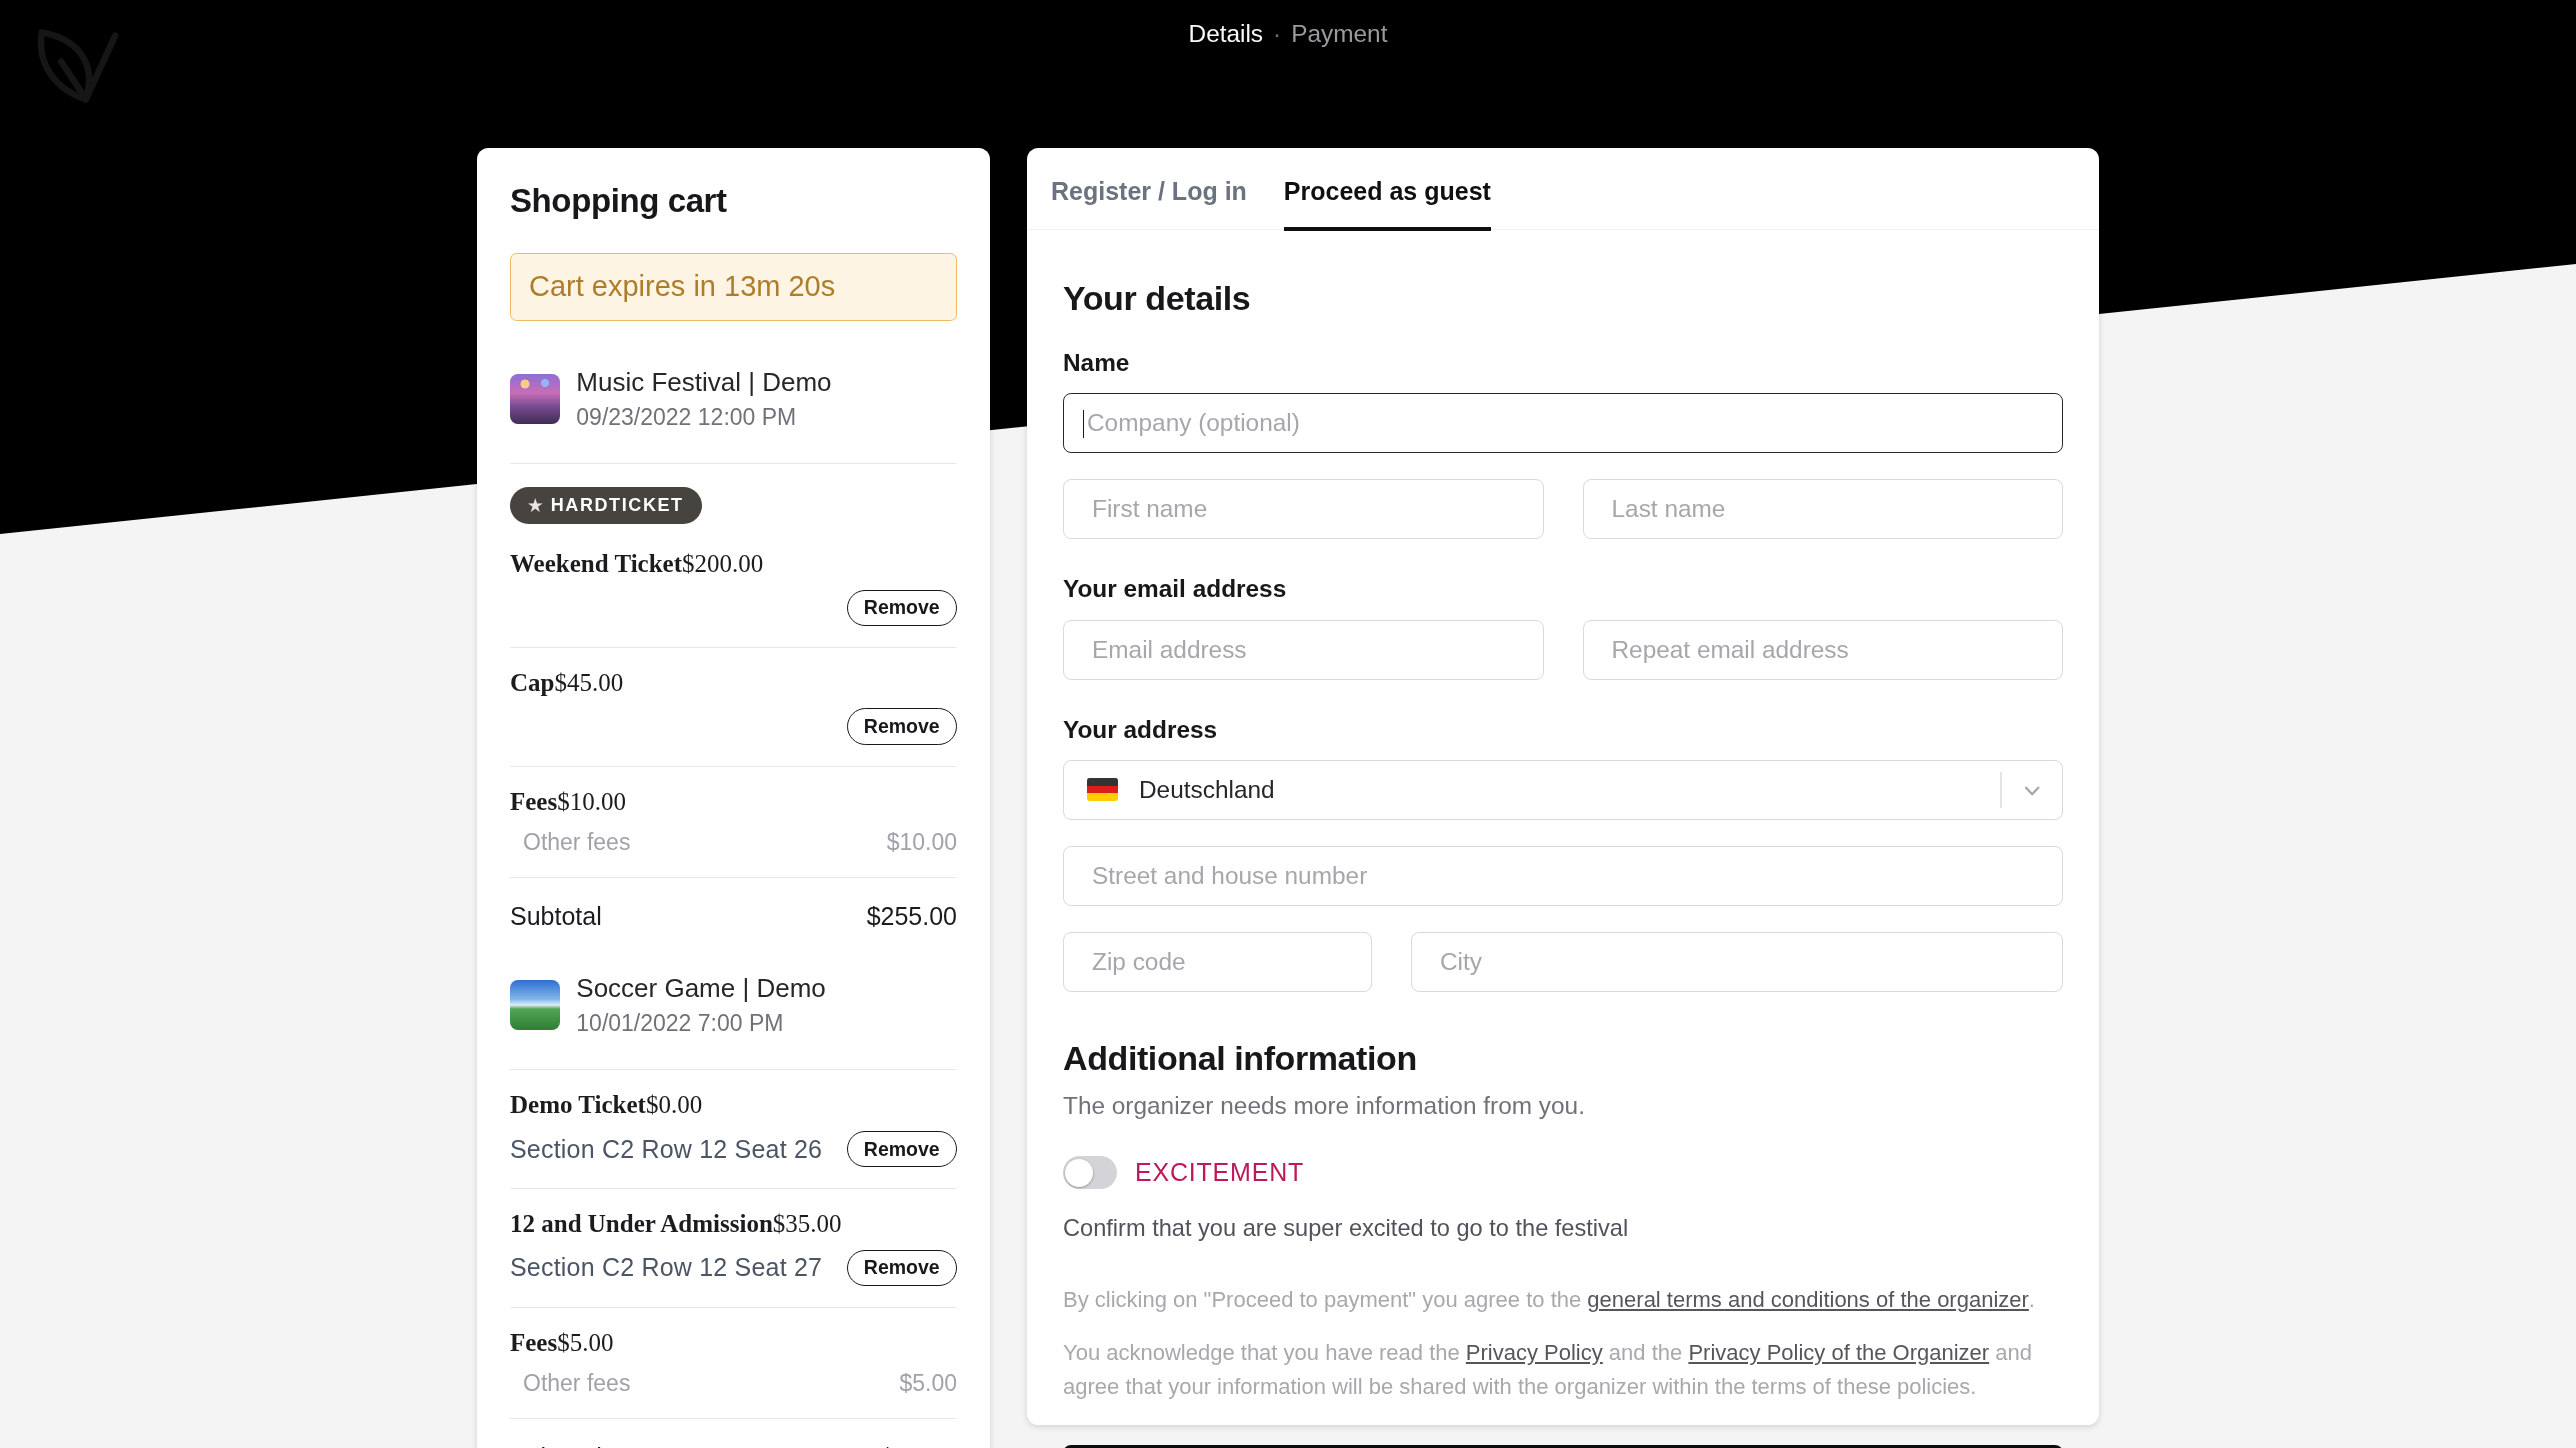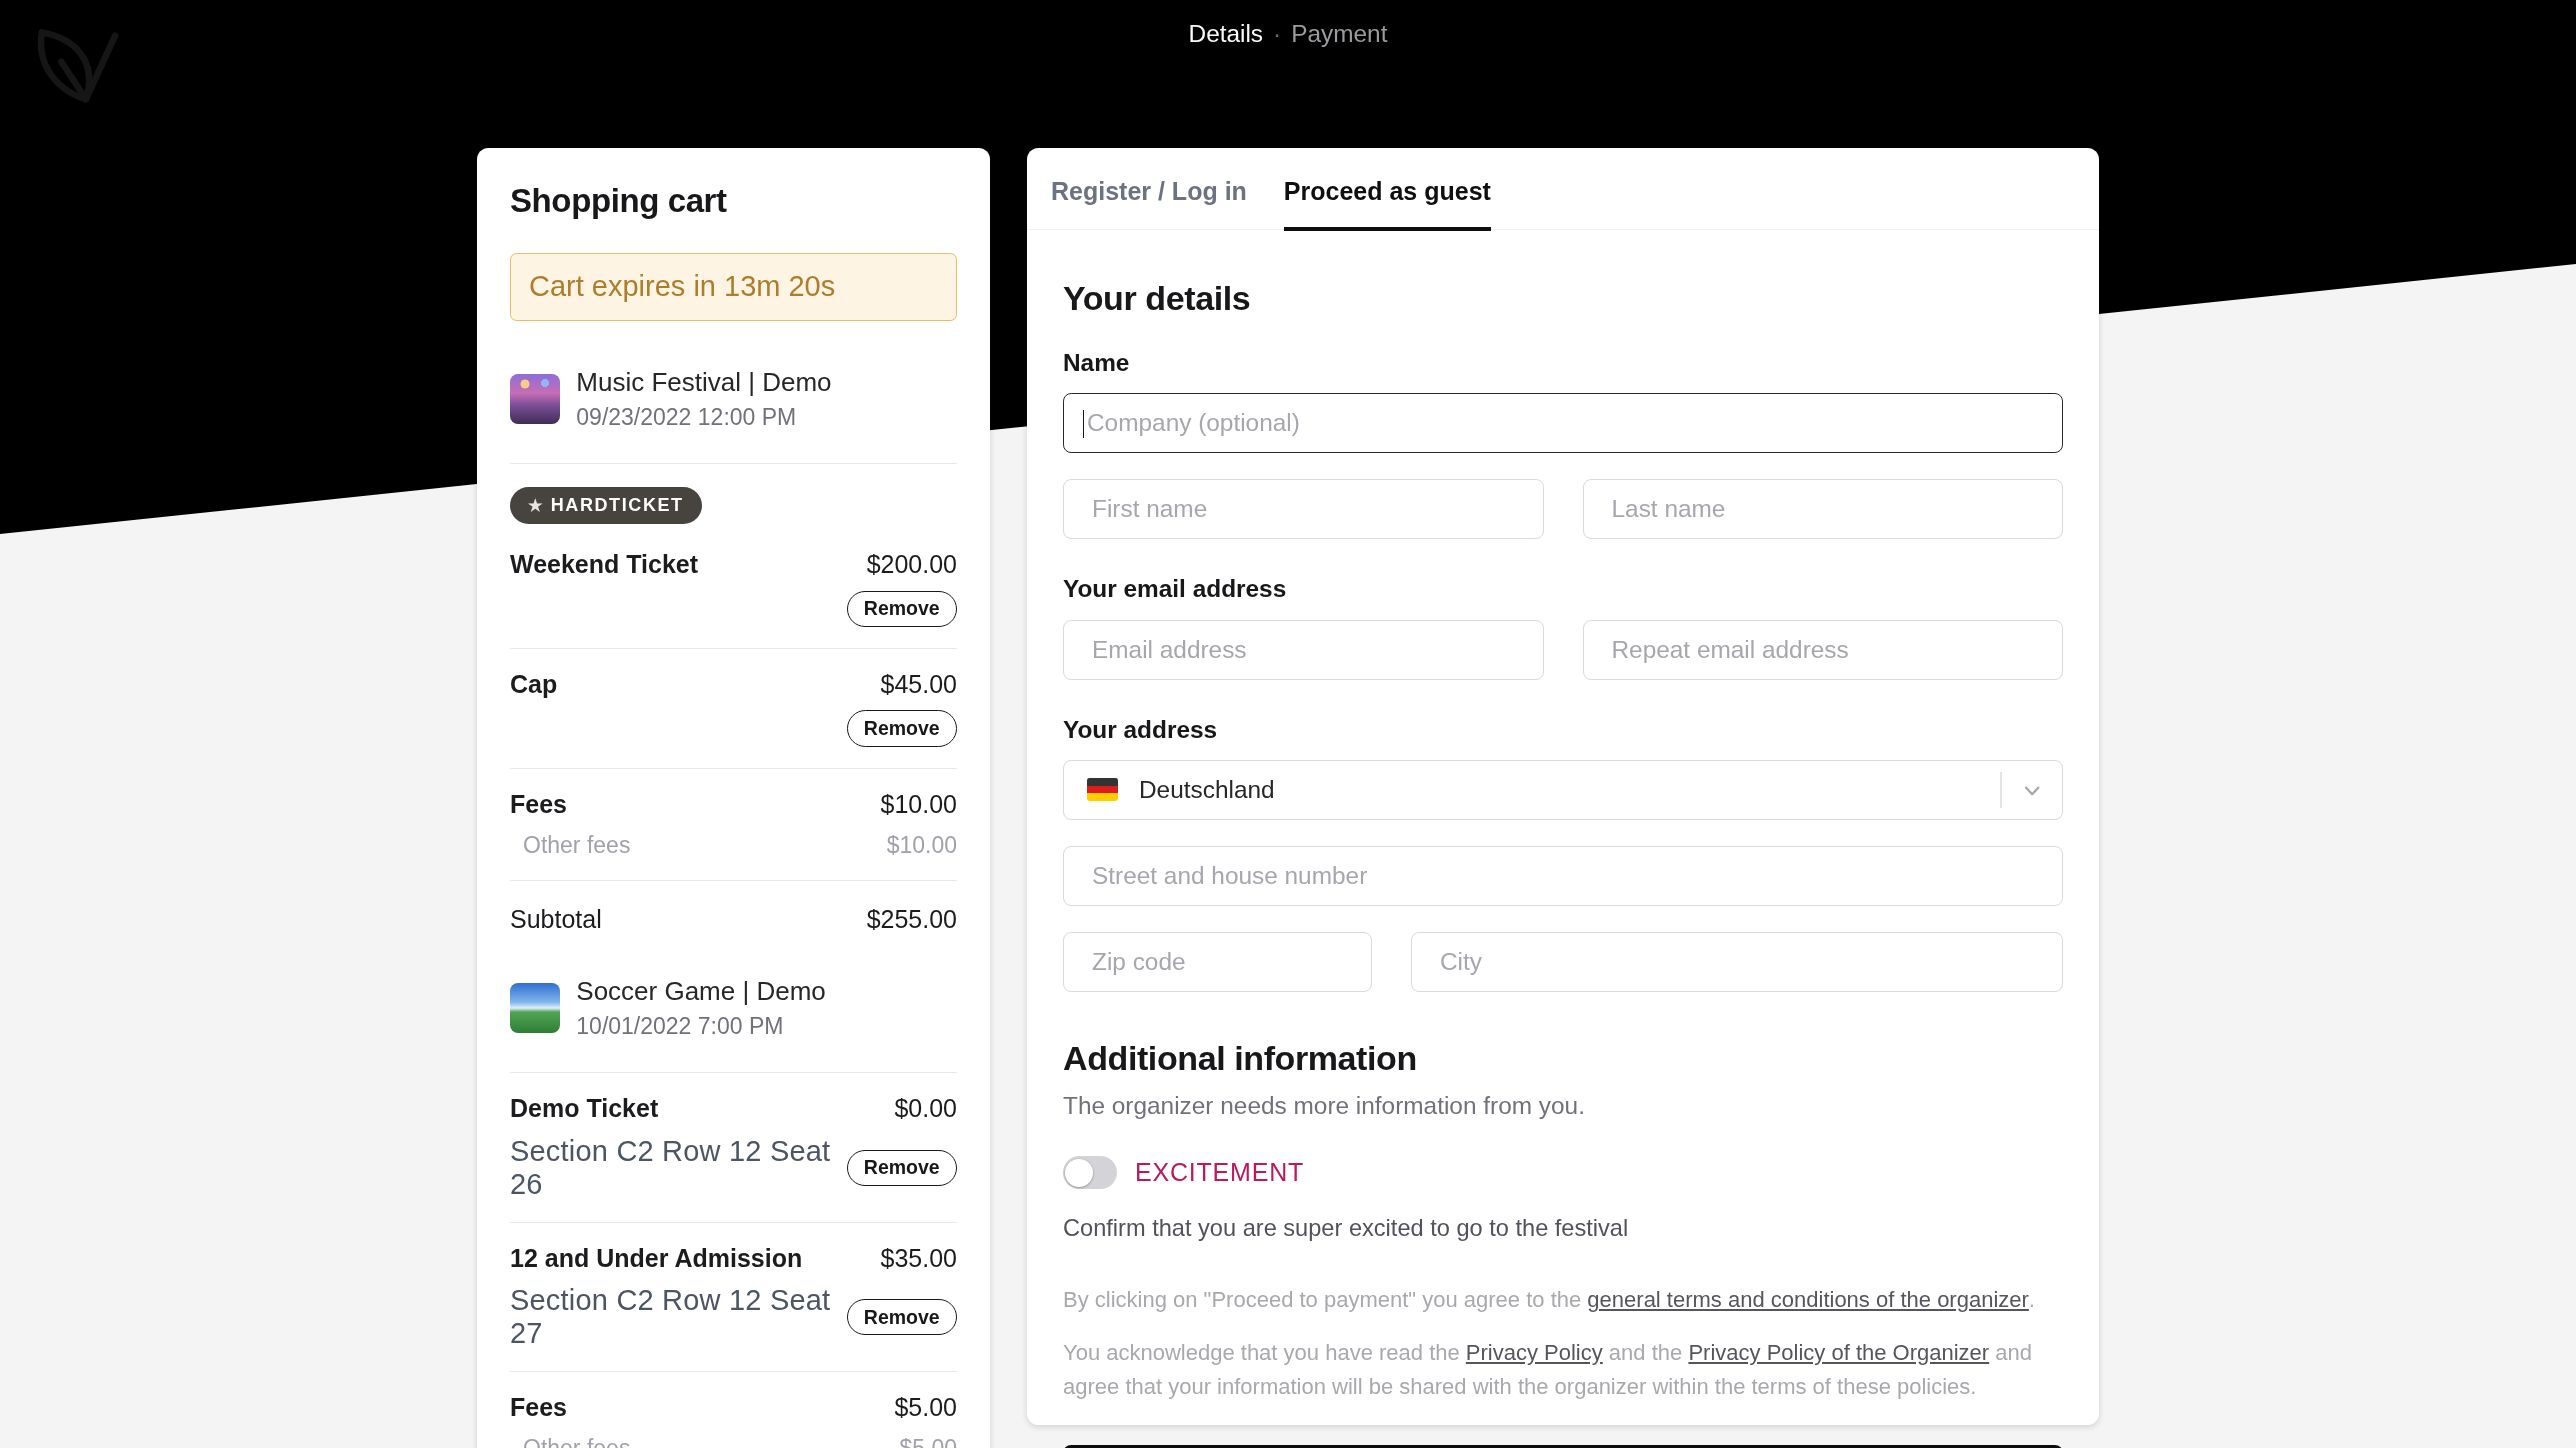--- a/index.html
+++ b/index.html
@@ -55,26 +55,26 @@
   .event-title { font-size:26px; color:#27272a; }
   .event-date { font-size:23px; color:#71717a; margin-top:6.5px; }
   .badge-row { margin:23px 0 4.9px; }
   .badge {
     display:inline-flex; align-items:center; gap:8.1px;
     background:#474440; color:#fff; border-radius:813px;
     padding:8.1px 18px; font-size:18px; font-weight:700; letter-spacing:1.6px;
   }
   .badge .star { font-size:16.3px; color:#e7e5e4; letter-spacing:0; }
   .line { padding:21px 0; border-bottom:0.8px solid #e8e8ea; }
-  .line-top { display:flex; justify-content:space-between; align-items:baseline; }
+  .line-top { display:flex; justify-content:flex-start; align-items:baseline;font-family:Liberation Serif, serif; }
   .line-name { font-size:25px; font-weight:600; color:#1c1c1f; }
   .line-price { font-size:25px; color:#1c1c1f; }
   .line-bottom { display:flex; justify-content:flex-end; margin-top:11.4px; }
   .line-bottom.with-seat { justify-content:space-between; align-items:center; }
-  .seat-text { font-size:29px; color:#4b5563; letter-spacing:0.2px; }
+  .seat-text { font-size:25px; color:#4b5563; letter-spacing:0.2px;text-align:center; }
   .sub-line { display:flex; justify-content:space-between; margin-top:13px;gap:21px; }
   .sub-name { font-size:23px; color:#a1a1aa; padding-left:13px; }
   .sub-price { font-size:23px; color:#a1a1aa; }
   .remove-btn {
     background:#fff; border:1.6px solid #18181b; border-radius:813px;
     font-family:inherit; font-size:19.5px; font-weight:700; color:#18181b;
     padding:5.7px 16.3px; cursor:pointer;
   }
   .subtotal-row { display:flex; justify-content:space-between; padding:24.4px 0 4.9px; }
   .subtotal-label, .subtotal-price { font-size:25px; color:#1c1c1f; }

